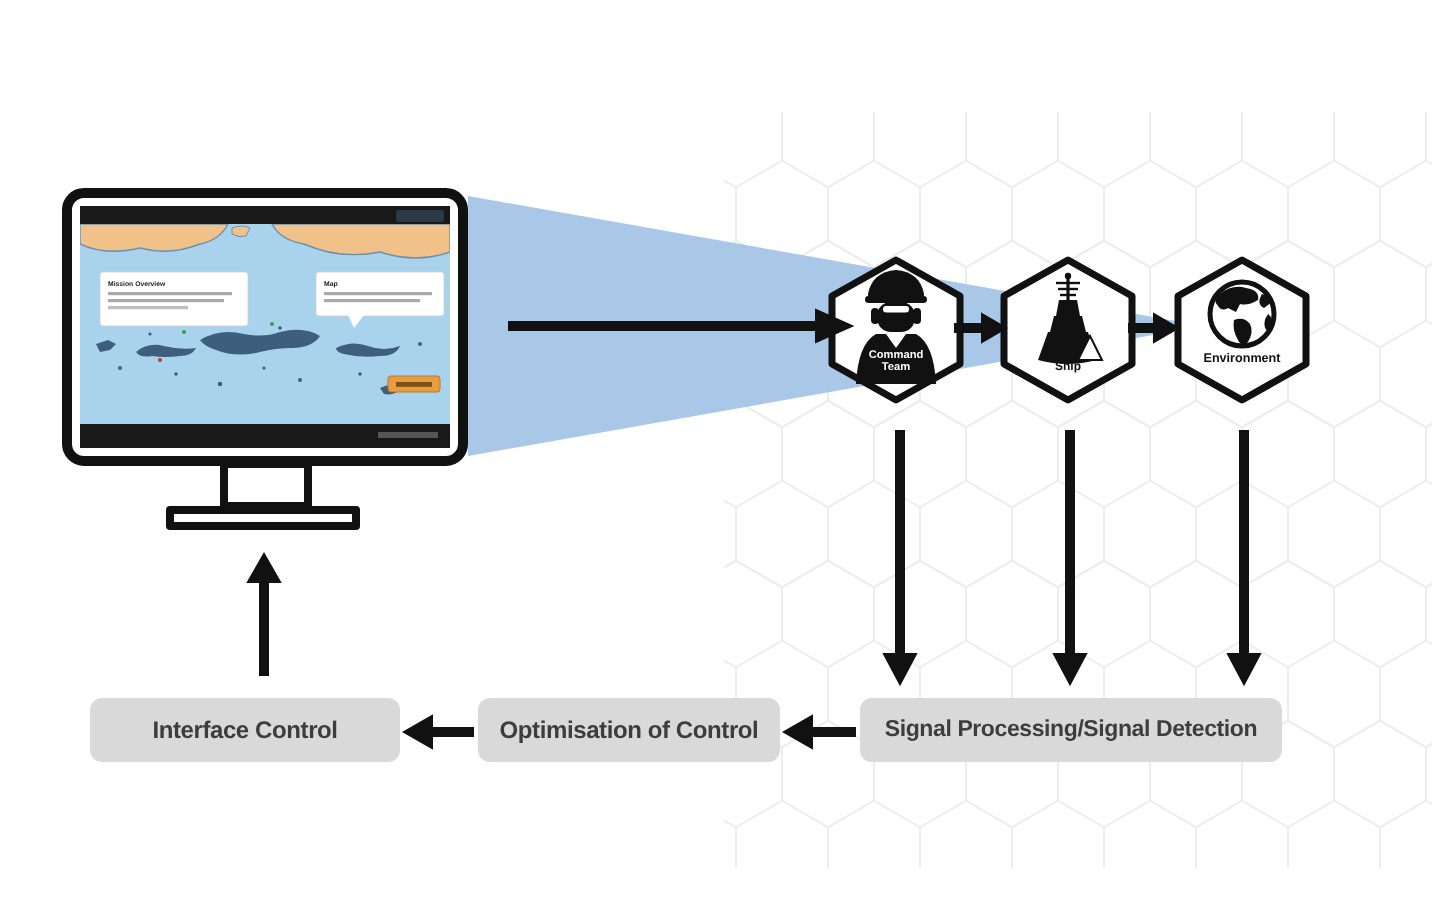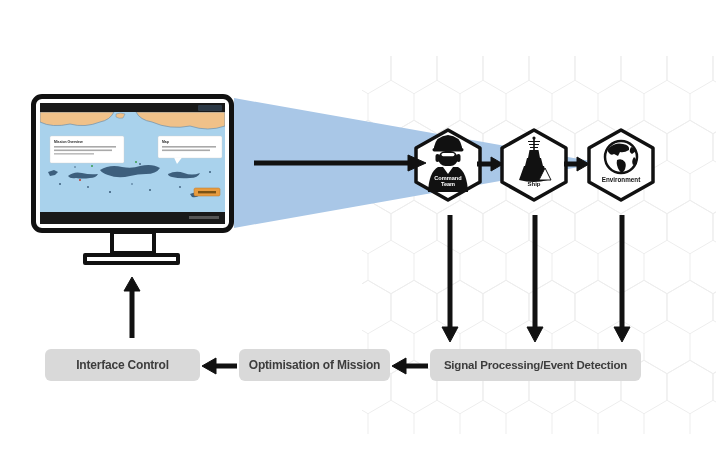--- a/index.html
+++ b/index.html
@@ -207,16 +207,16 @@
     </div>
   </div>
   <div class="monitor-neck"></div>
   <div class="monitor-base"></div>
 
   <div class="hexlabel lbl-command">Command Team</div>
   <div class="hexlabel lbl-ship">Ship</div>
   <div class="hexlabel lbl-env">Environment</div>
 
   <div class="pbox pbox-interface">Interface Control</div>
-  <div class="pbox pbox-optimisation">Optimisation of Mission</div>
-  <div class="pbox pbox-signal">Signal Processing/Event Detection</div>
+  <div class="pbox pbox-optimisation">Optimisation of Control</div>
+  <div class="pbox pbox-signal">Signal Processing/Signal Detection</div>
 
 </div>
 
 </body></html>

